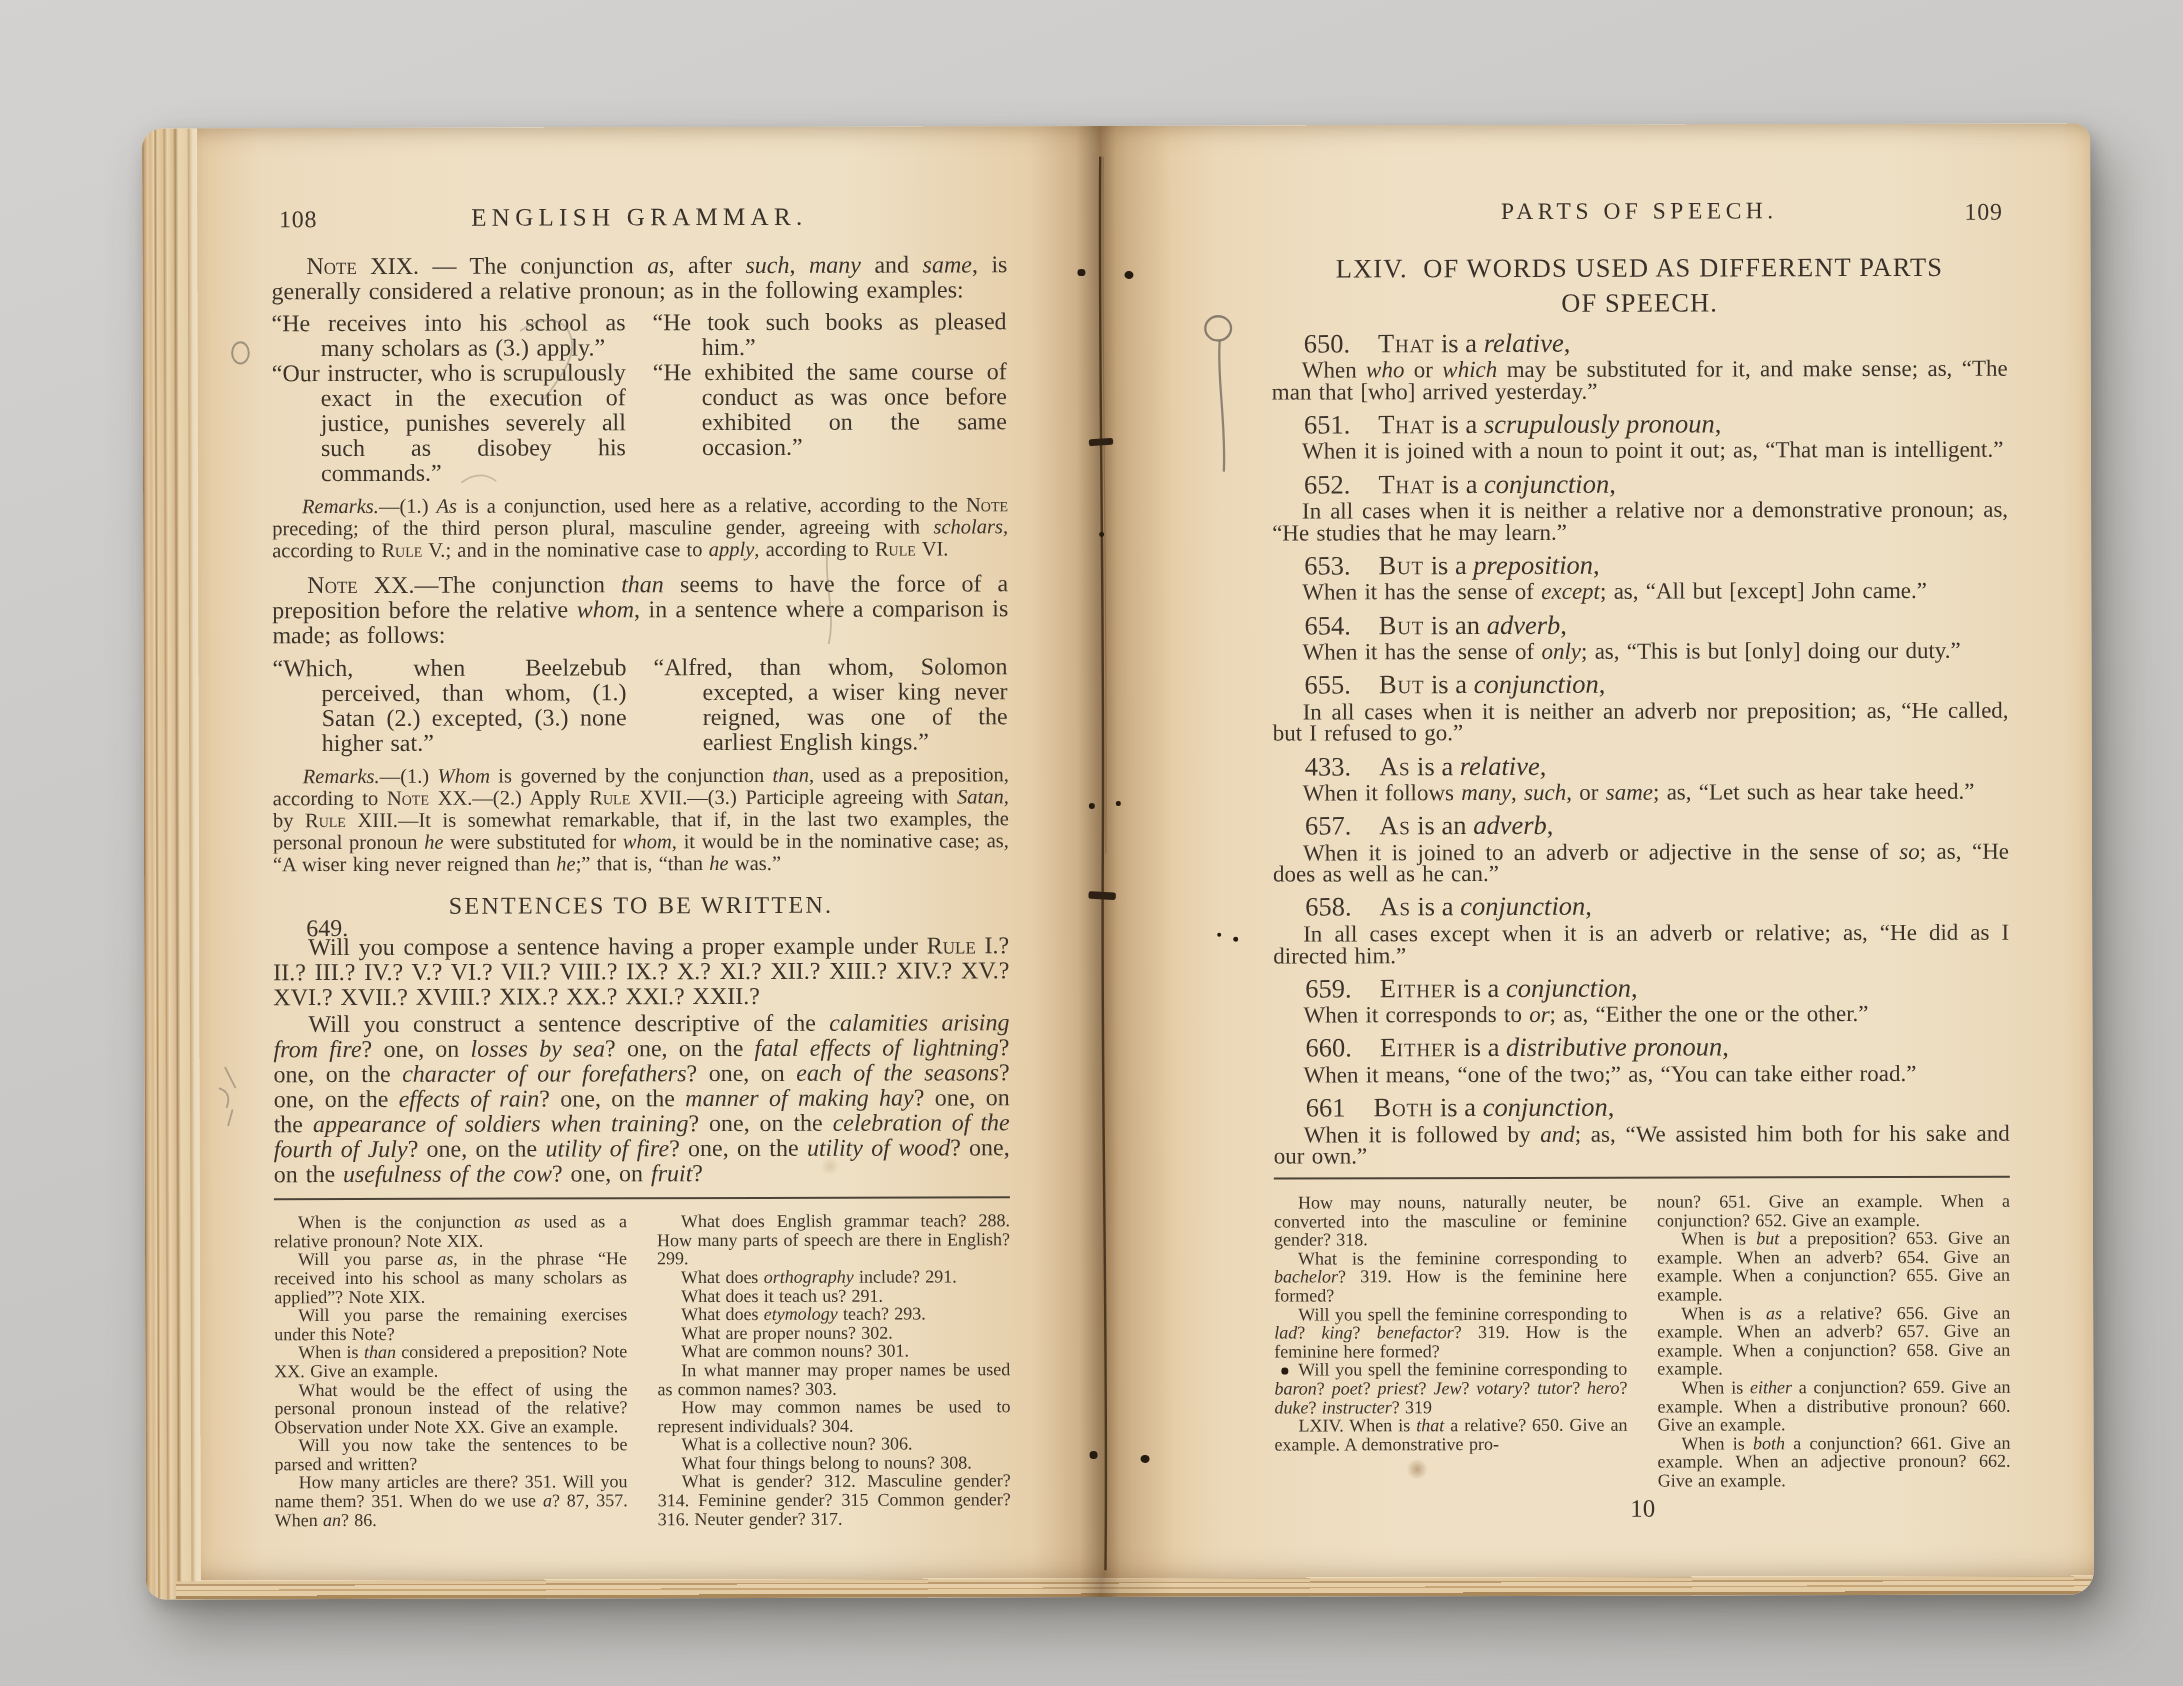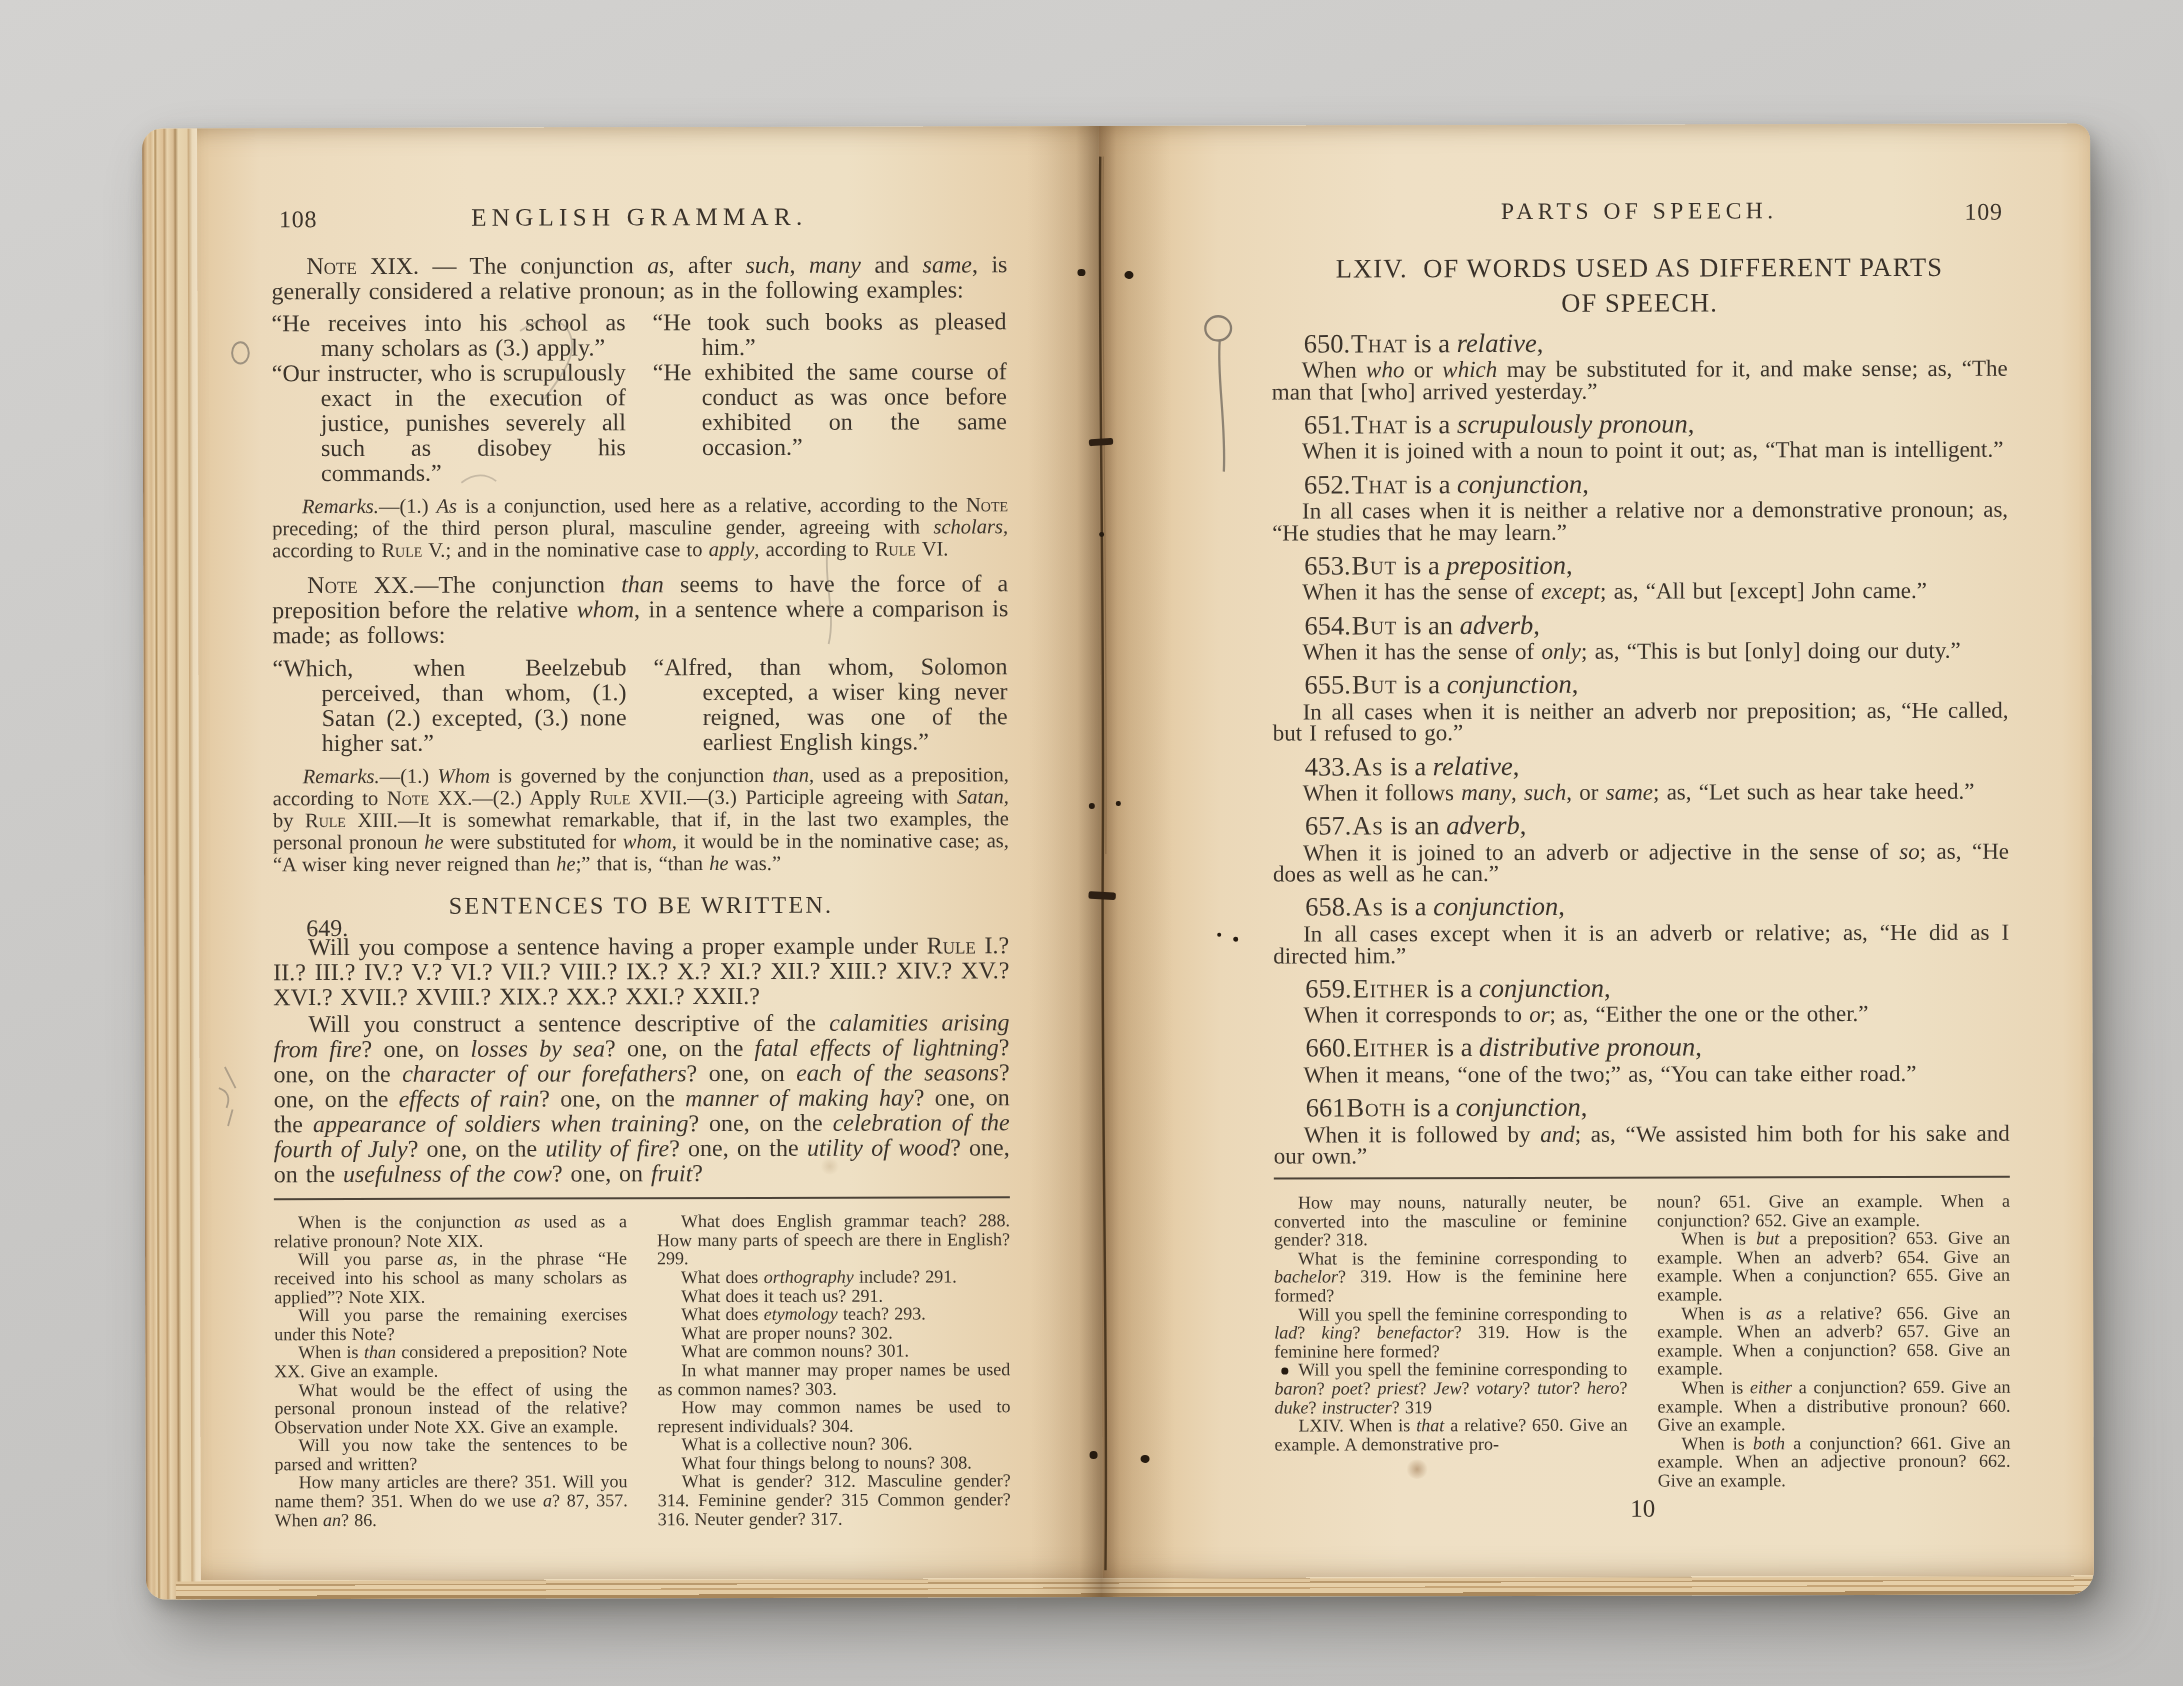--- a/index.html
+++ b/index.html
@@ -70,21 +70,21 @@
   .sec649{position:relative;margin-top:18px;height:32px;}
   .sec649 .num{position:absolute;left:33px;top:0;font-size:24px;margin-top:22px;}
   .sec649 .title{display:block;text-align:center;font-size:24px;letter-spacing:2.3px;}
   .compose{margin-top:10.6px;}
   .construct{margin-top:1.5px;}
   
   .chap{margin:20px 0 0 0;text-align:center;font-weight:normal;font-size:26.5px;line-height:35px;letter-spacing:1.1px;color:#3a322a;}
   .chap span{display:block;white-space:pre-wrap;}
   .sect-head{font-size:26.5px;line-height:29px;margin:7.6px 0 1.5px 0;padding-left:32px;}
   .sect-head .sc{letter-spacing:0.8px;}
-  .sect-num{margin-right:1px;}
+  .sect-num{margin-right:28px;}
   .sect-body{font-size:23px;line-height:21.6px;text-align:justify;text-indent:30px;margin:0;word-spacing:1.5px;}
   
   .fnrule{border:0;border-top:2.3px solid #4c4338;margin:10.6px 0 0 0;}
   .fncols{display:flex;gap:30px;margin-top:13.6px;}
   .fncol{width:353px;}
   .fn{font-size:18px;line-height:18.6px;text-align:justify;text-indent:24px;margin:0;word-spacing:0.8px;}
   .sig{margin-top:4.5px;text-align:center;font-size:25px;}
   .sc{font-variant:small-caps;}
   i{font-style:italic;}
   

